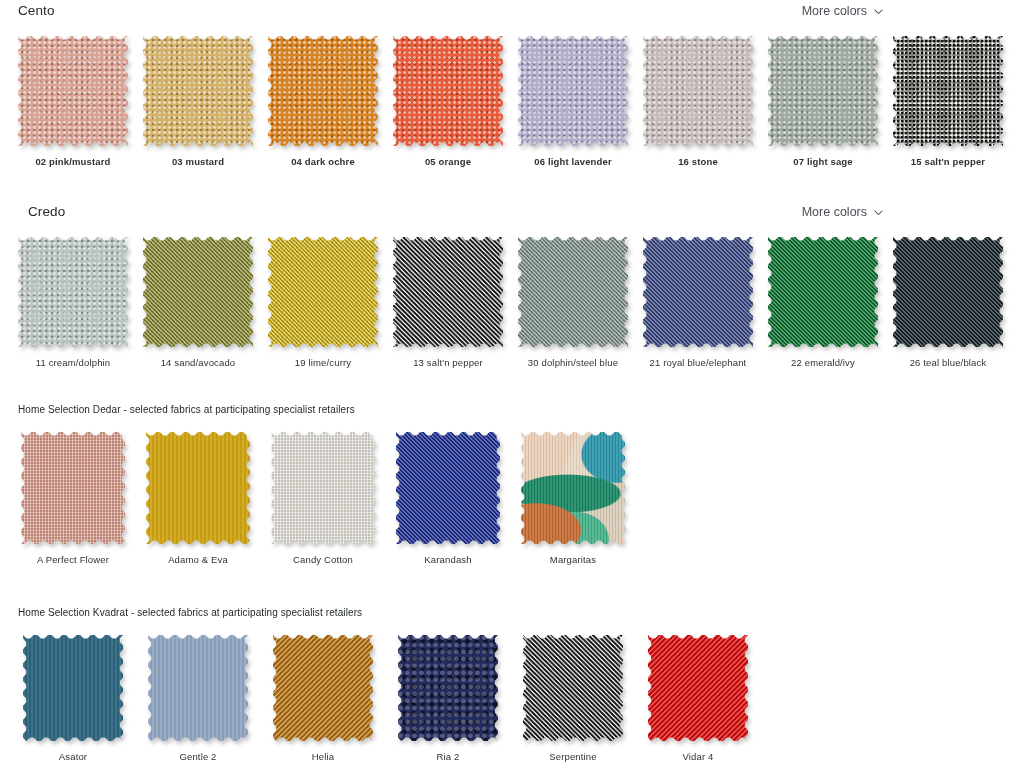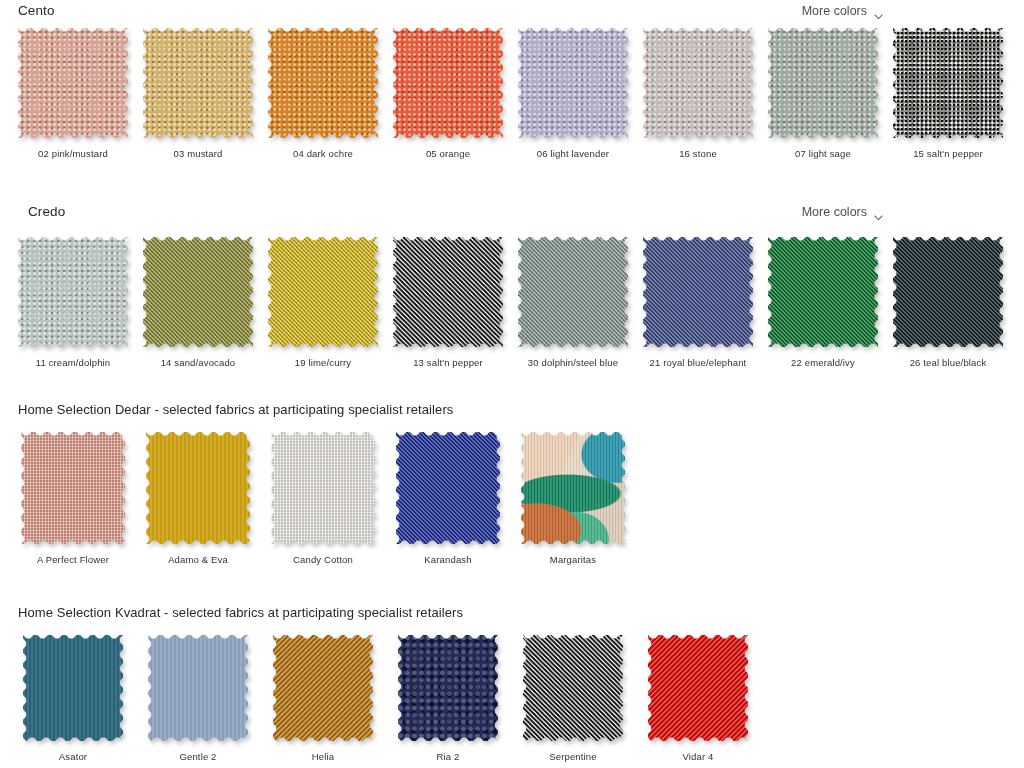--- a/index.html
+++ b/index.html
@@ -26,31 +26,31 @@
   }
 
   .section-title {
     font-size: 13.5px;
     font-weight: 400;
     letter-spacing: .1px;
     color: #23282c;
     line-height: 22px;
     white-space: nowrap;
   }
-  .section-title.long { font-size: 13px; }
+  .section-title.long { font-size: 10px; }
 
   .more-colors {
     position: absolute;
     right: 20px;
     top: 0;
     line-height: 22px;
     font-size: 12.5px;
     color: #4a4f55;
     display: flex;
-    align-items: flex-end;
+    align-items: center;
     gap: 6px;
     cursor: pointer;
     white-space: nowrap;
   }
   .chev { display: block; width: 11px; height: 11px; }
   .chev svg { display: block; width: 11px; height: 11px; }
 
   
   .swatch-row {
     position: relative;
@@ -190,21 +190,21 @@
           <div class="section-title">Cento</div>
           <div class="more-colors">
             <span>More colors</span>
             <span class="chev">
               <svg viewBox="0 0 12 12">
                 <path d="M2 4.3 L6 8.2 L10 4.3" fill="none" stroke="#5a5f65" stroke-width="1.1" stroke-linecap="round" stroke-linejoin="round"></path>
               </svg>
             </span>
           </div>
         </div>
-        <div class="swatch-row" style="position: absolute; top: 28px; left: 0px;">
+        <div class="swatch-row" style="position: absolute; top: 36px; left: 0px; font-weight: bold;">
           <div class="swatch-grid">
             <div class="cell">
               <div class="swatch sq tex-boucle">
                 <div class="fab" style="--c: #d9a293; clip-path: polygon(0% 0%, 3.13% 3.2%, 6.25% 3.2%, 9.38% 0%, 12.5% 0%, 15.63% 3.2%, 18.75% 3.2%, 21.88% 0%, 25% 0%, 28.13% 3.2%, 31.25% 3.2%, 34.38% 0%, 37.5% 0%, 40.63% 3.2%, 43.75% 3.2%, 46.88% 0%, 50% 0%, 53.13% 3.2%, 56.25% 3.2%, 59.38% 0%, 62.5% 0%, 65.63% 3.2%, 68.75% 3.2%, 71.88% 0%, 75% 0%, 78.13% 3.2%, 81.25% 3.2%, 84.38% 0%, 87.5% 0%, 90.63% 3.2%, 93.75% 3.2%, 96.88% 0%, 100% 0%, 96.8% 3.13%, 96.8% 6.25%, 100% 9.38%, 100% 12.5%, 96.8% 15.63%, 96.8% 18.75%, 100% 21.88%, 100% 25%, 96.8% 28.13%, 96.8% 31.25%, 100% 34.38%, 100% 37.5%, 96.8% 40.63%, 96.8% 43.75%, 100% 46.88%, 100% 50%, 96.8% 53.13%, 96.8% 56.25%, 100% 59.38%, 100% 62.5%, 96.8% 65.63%, 96.8% 68.75%, 100% 71.88%, 100% 75%, 96.8% 78.13%, 96.8% 81.25%, 100% 84.38%, 100% 87.5%, 96.8% 90.63%, 96.8% 93.75%, 100% 96.88%, 100% 100%, 96.88% 96.8%, 93.75% 96.8%, 90.63% 100%, 87.5% 100%, 84.38% 96.8%, 81.25% 96.8%, 78.13% 100%, 75% 100%, 71.88% 96.8%, 68.75% 96.8%, 65.63% 100%, 62.5% 100%, 59.38% 96.8%, 56.25% 96.8%, 53.13% 100%, 50% 100%, 46.88% 96.8%, 43.75% 96.8%, 40.63% 100%, 37.5% 100%, 34.38% 96.8%, 31.25% 96.8%, 28.13% 100%, 25% 100%, 21.88% 96.8%, 18.75% 96.8%, 15.63% 100%, 12.5% 100%, 9.38% 96.8%, 6.25% 96.8%, 3.13% 100%, 0% 100%, 3.2% 96.88%, 3.2% 93.75%, 0% 90.63%, 0% 87.5%, 3.2% 84.38%, 3.2% 81.25%, 0% 78.13%, 0% 75%, 3.2% 71.88%, 3.2% 68.75%, 0% 65.63%, 0% 62.5%, 3.2% 59.38%, 3.2% 56.25%, 0% 53.13%, 0% 50%, 3.2% 46.88%, 3.2% 43.75%, 0% 40.63%, 0% 37.5%, 3.2% 34.38%, 3.2% 31.25%, 0% 28.13%, 0% 25%, 3.2% 21.88%, 3.2% 18.75%, 0% 15.63%, 0% 12.5%, 3.2% 9.38%, 3.2% 6.25%, 0% 3.13%);"></div>
               </div>
               <div class="caption">02 pink/mustard</div>
             </div>
             <div class="cell">
               <div class="swatch sq tex-boucle">
                 <div class="fab" style="--c: #d5b268; clip-path: polygon(0% 0%, 3.13% 3.2%, 6.25% 3.2%, 9.38% 0%, 12.5% 0%, 15.63% 3.2%, 18.75% 3.2%, 21.88% 0%, 25% 0%, 28.13% 3.2%, 31.25% 3.2%, 34.38% 0%, 37.5% 0%, 40.63% 3.2%, 43.75% 3.2%, 46.88% 0%, 50% 0%, 53.13% 3.2%, 56.25% 3.2%, 59.38% 0%, 62.5% 0%, 65.63% 3.2%, 68.75% 3.2%, 71.88% 0%, 75% 0%, 78.13% 3.2%, 81.25% 3.2%, 84.38% 0%, 87.5% 0%, 90.63% 3.2%, 93.75% 3.2%, 96.88% 0%, 100% 0%, 96.8% 3.13%, 96.8% 6.25%, 100% 9.38%, 100% 12.5%, 96.8% 15.63%, 96.8% 18.75%, 100% 21.88%, 100% 25%, 96.8% 28.13%, 96.8% 31.25%, 100% 34.38%, 100% 37.5%, 96.8% 40.63%, 96.8% 43.75%, 100% 46.88%, 100% 50%, 96.8% 53.13%, 96.8% 56.25%, 100% 59.38%, 100% 62.5%, 96.8% 65.63%, 96.8% 68.75%, 100% 71.88%, 100% 75%, 96.8% 78.13%, 96.8% 81.25%, 100% 84.38%, 100% 87.5%, 96.8% 90.63%, 96.8% 93.75%, 100% 96.88%, 100% 100%, 96.88% 96.8%, 93.75% 96.8%, 90.63% 100%, 87.5% 100%, 84.38% 96.8%, 81.25% 96.8%, 78.13% 100%, 75% 100%, 71.88% 96.8%, 68.75% 96.8%, 65.63% 100%, 62.5% 100%, 59.38% 96.8%, 56.25% 96.8%, 53.13% 100%, 50% 100%, 46.88% 96.8%, 43.75% 96.8%, 40.63% 100%, 37.5% 100%, 34.38% 96.8%, 31.25% 96.8%, 28.13% 100%, 25% 100%, 21.88% 96.8%, 18.75% 96.8%, 15.63% 100%, 12.5% 100%, 9.38% 96.8%, 6.25% 96.8%, 3.13% 100%, 0% 100%, 3.2% 96.88%, 3.2% 93.75%, 0% 90.63%, 0% 87.5%, 3.2% 84.38%, 3.2% 81.25%, 0% 78.13%, 0% 75%, 3.2% 71.88%, 3.2% 68.75%, 0% 65.63%, 0% 62.5%, 3.2% 59.38%, 3.2% 56.25%, 0% 53.13%, 0% 50%, 3.2% 46.88%, 3.2% 43.75%, 0% 40.63%, 0% 37.5%, 3.2% 34.38%, 3.2% 31.25%, 0% 28.13%, 0% 25%, 3.2% 21.88%, 3.2% 18.75%, 0% 15.63%, 0% 12.5%, 3.2% 9.38%, 3.2% 6.25%, 0% 3.13%);"></div>

